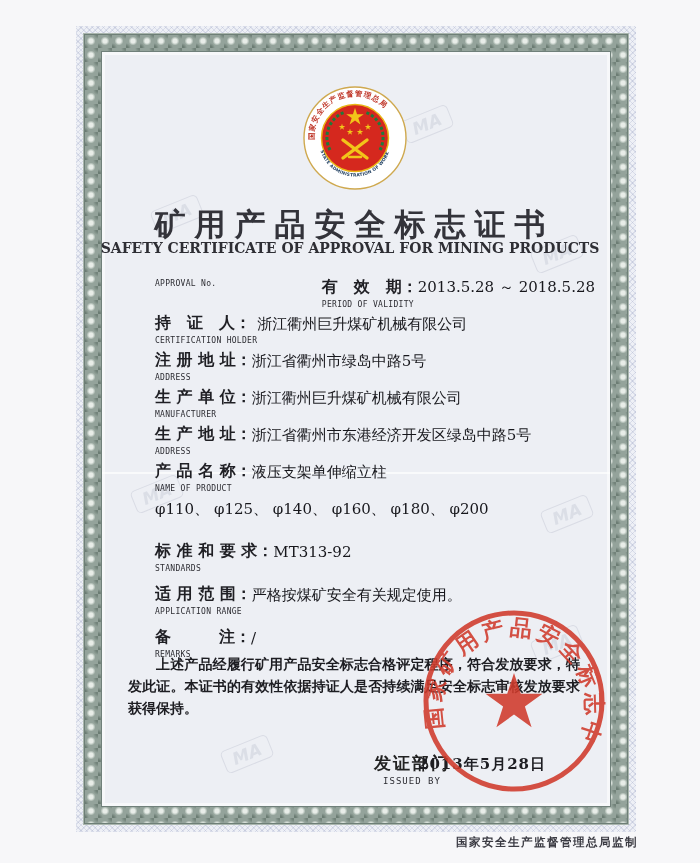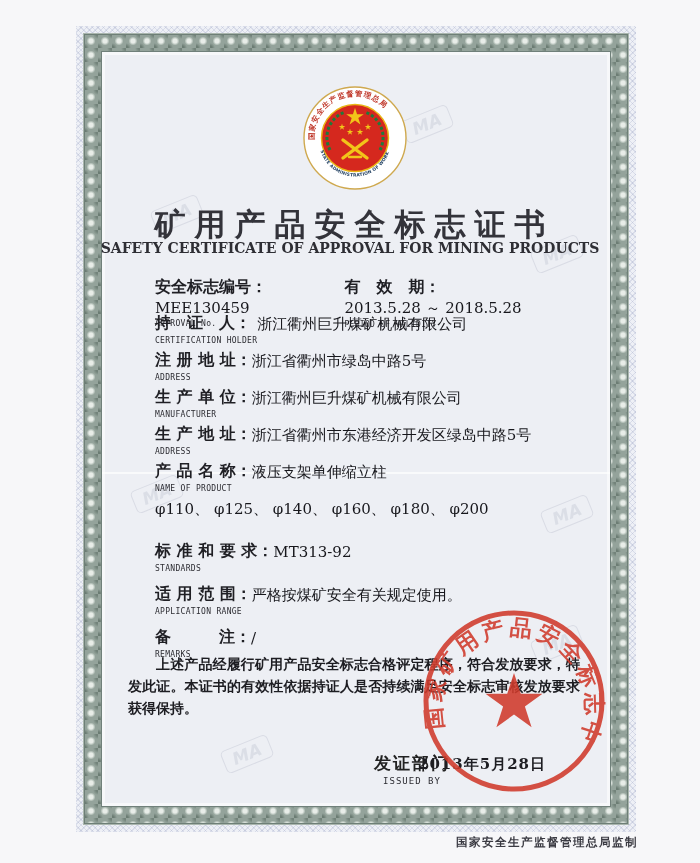--- a/index.html
+++ b/index.html
@@ -140,23 +140,20 @@
     <text font-size="4.4" font-weight="bold" fill="#1a3a5c" font-family="'DejaVu Sans',sans-serif" letter-spacing=".2">
       <textPath href="#arcBot" startOffset="2">STATE ADMINISTRATION OF WORK SAFETY</textPath>
     </text>
   </svg>
 
   <div class="title-cn">矿用产品安全标志证书</div>
   <div class="title-en">SAFETY CERTIFICATE OF APPROVAL FOR MINING PRODUCTS</div>
 
   <div class="head-row">
     <div class="head-item">
-      <div>
-        <span class="flabel">安全标志编号：</span><span class="hvalue">MEE130459</span>
-      </div>
       <div class="fen">APPROVAL No.</div>
     </div>
     <div class="head-item">
       <div>
         <span class="flabel">有　效　期：</span><span class="hvalue">2013.5.28 ～ 2018.5.28</span>
       </div>
       <div class="fen">PERIOD OF VALIDITY</div>
     </div>
   </div>
 

